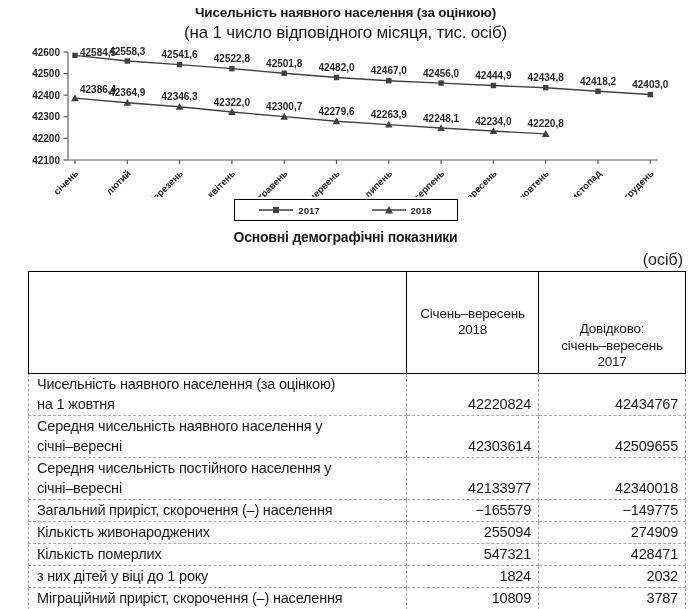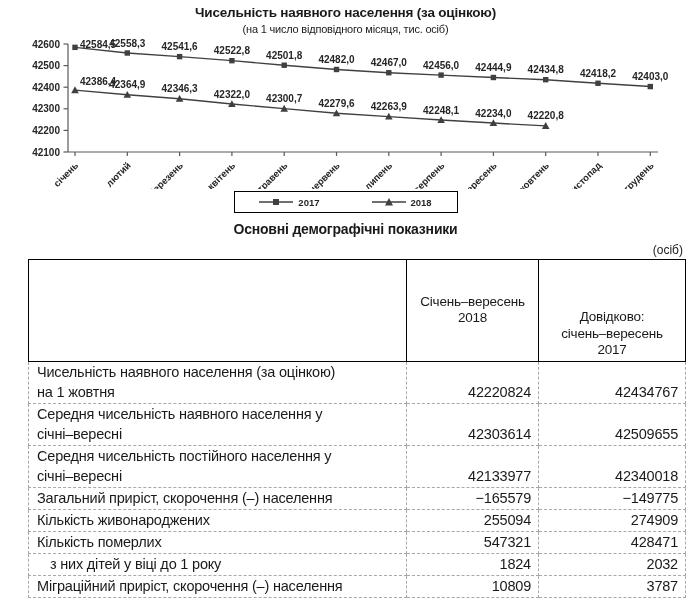--- a/index.html
+++ b/index.html
@@ -5,53 +5,53 @@
   html,body{margin:0;padding:0;}
   body{
     width:691px;height:609px;background:#ffffff;color:#1a1a1a;
     font-family:"Liberation Sans","DejaVu Sans",sans-serif;
     overflow:hidden;
   }
   .chart-title{
     text-align:center;font-size:13.5px;font-weight:700;margin-top:5px;letter-spacing:-0.2px;
   }
   .chart-subtitle{
-    text-align:center;font-size:11px;margin-top:3px;letter-spacing:-0.2px;
+    text-align:center;font-size:17px;margin-top:3px;letter-spacing:-0.2px;
   }
   #chart-svg{display:block;margin-top:2px;}
   .legend-box{
     width:222px;height:20px;margin:2px auto 0 auto;border:1.4px solid #000;
     display:flex;align-items:center;justify-content:center;gap:52px;
   }
   .legend-item{display:flex;align-items:center;gap:5px;}
   .legend-label{font-size:9.5px;font-weight:700;color:#262626;}
   .section-title{
     text-align:center;font-size:14px;font-weight:700;margin-top:8px;letter-spacing:-0.2px;
   }
   .unit-note{
-    text-align:right;font-size:12px;margin:6px 8px 2px 0;
+    text-align:right;font-size:16px;margin:6px 8px 2px 0;
   }
   table.demo{
     border-collapse:collapse;margin-left:28px;width:657px;table-layout:fixed;
   }
   table.demo col.c1{width:378px;}
   table.demo col.c2{width:132px;}
   table.demo col.c3{width:147px;}
   table.demo thead th{
     border:1.4px solid #000;font-weight:400;font-size:13.5px;line-height:16.5px;
     text-align:center;vertical-align:middle;padding:2px 3px;letter-spacing:-0.2px;
   }
   table.demo thead th .u{margin-top:47px;}
   table.demo tbody td{
     border:1px dashed #a8a8a8;vertical-align:bottom;
     font-size:14.5px;letter-spacing:-0.2px;
   }
   td.lbl{padding:0 4px 1px 8px;}
   td.lbl .label-line{line-height:20px;white-space:pre-wrap;}
-  td.lbl.indent{padding-left:21px;}
+  td.lbl.indent{padding-left:8px;}
   td.val{text-align:right;padding:0 7px 1px 4px;line-height:20px;}
 </style>
 </head>
 <body>
 
 <div class="chart-title">Чисельність наявного населення (за оцінкою)</div>
 <div class="chart-subtitle">(на 1 число відповідного місяця, тис. осіб)</div>
 
 <svg id="chart-svg" width="691" height="152" viewBox="0 0 691 152">
     <line x1="68" y1="7" x2="68" y2="115" stroke="#595959" stroke-width="1.2"></line>

